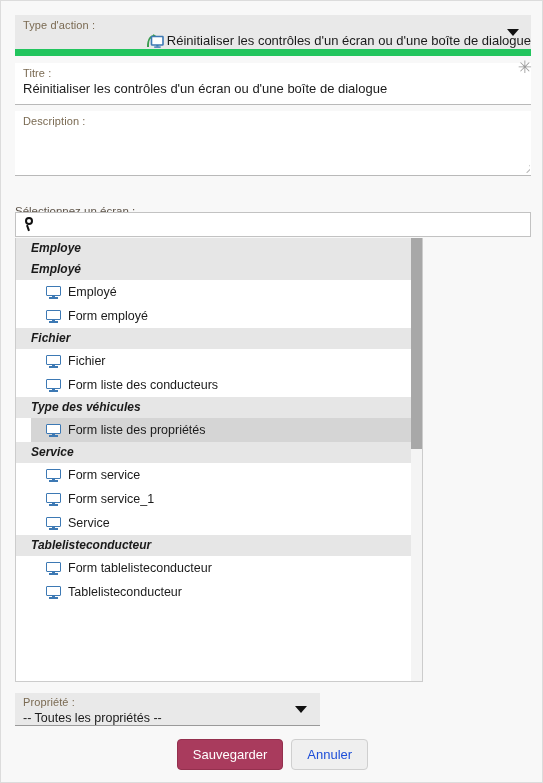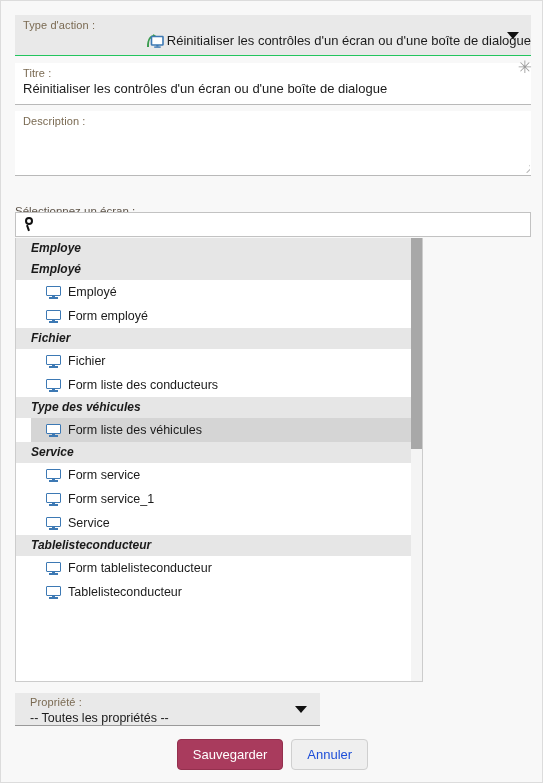--- a/index.html
+++ b/index.html
@@ -47,21 +47,21 @@
   }
 
   
   #action-type {
     left: 14px;
     top: 14px;
     width: 516px;
     height: 41px;
     background: #e9e9e9;
     border: none;
-    border-bottom: 1px solid #22c55e;
+    border-bottom: 7px solid #22c55e;
   }
   #action-type .field-value {
     display: flex;
     align-items: center;
     gap: 3px;
     padding-left: 8px;
   }
   .reset-screen-icon {
     display: inline-block;
     width: 18px;
@@ -283,21 +283,20 @@
   }
 
   
   #property-field {
     left: 14px;
     top: 692px;
     width: 305px;
     height: 33px;
     background: #e9e9e9;
     border-bottom: 1px solid #9a9a9a;
-    padding-left: 7px;
   }
   #property-field .field-label { padding-top: 2px; }
   #property-field .field-value { font-size: 12.5px; }
   #property-field .dropdown-caret { right: 13px; }
 
   
   #button-bar {
     position: absolute;
     left: 0;
     top: 738px;
@@ -418,21 +417,21 @@
           </div>
         </div>
         <div class="group-header">Type des véhicules</div>
         <div class="group-body">
           <div class="list-item selected">
             <span class="monitor-icon">
               <span class="screen"></span>
               <span class="neck"></span>
               <span class="base"></span>
             </span>
-            <span class="item-label">Form liste des véhicules</span>
+            <span class="item-label">Form liste des propriétés</span>
           </div>
         </div>
         <div class="group-header">Service</div>
         <div class="group-body">
           <div class="list-item">
             <span class="monitor-icon">
               <span class="screen"></span>
               <span class="neck"></span>
               <span class="base"></span>
             </span>

